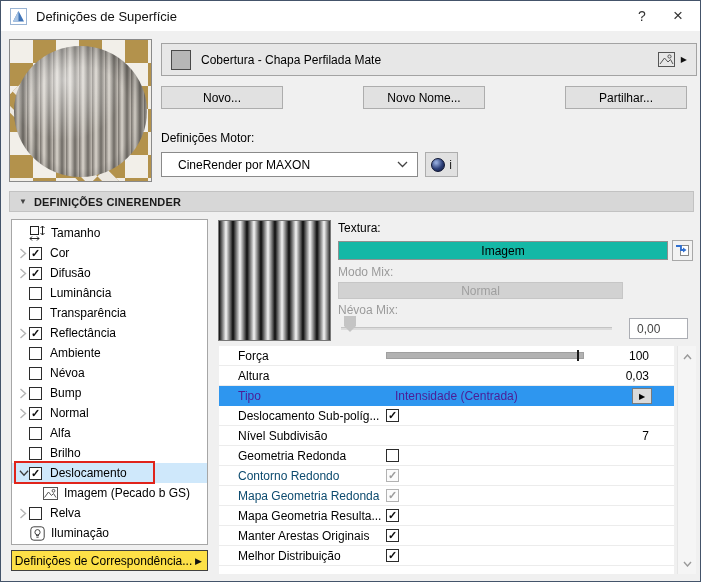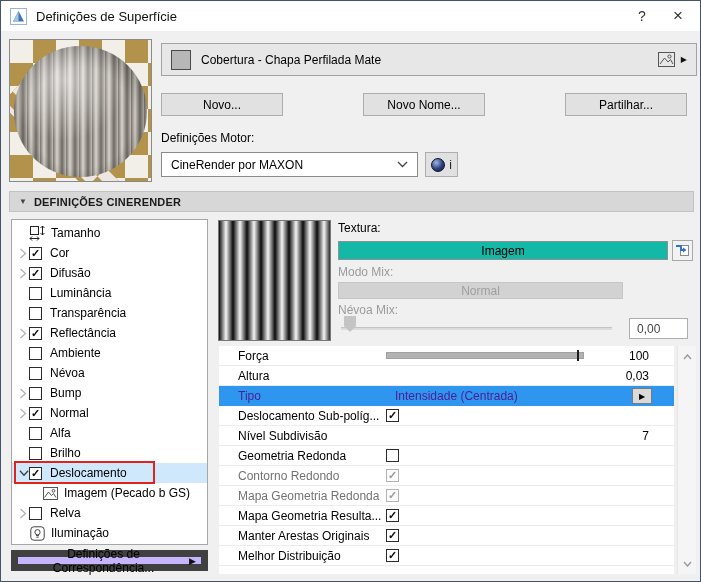--- a/index.html
+++ b/index.html
@@ -28,26 +28,26 @@
       repeating-linear-gradient(90deg,#77726c 0px,#d8d3cb 4px,#6e6a64 9px,#c2bcb4 13px);}
 
   
   .name-field{position:absolute;left:160px;top:42px;width:536px;height:33px;background:#e7e7e7;border:1px solid #a3a3a3;display:flex;align-items:center;cursor:default;}
   .swatch{width:20px;height:20px;margin-left:9px;background:#b7b7b7;border:1px solid #4a4a4a;flex:0 0 auto;}
   .mat-name{margin-left:10px;font-size:12px;color:#000;flex:1 1 auto;}
   .pic-ico{width:17px;height:15px;margin-right:6px;flex:0 0 auto;}
   .name-arrow{margin-right:9px;font-size:8px;color:#111;flex:0 0 auto;}
 
   
-  .btn-row{position:absolute;left:160px;top:92px;width:526px;height:32px;display:flex;justify-content:space-between;}
+  .btn-row{position:absolute;left:160px;top:85px;width:526px;height:32px;display:flex;justify-content:space-between;}
   .btn{width:122px;height:23px;background:#e1e1e1;border:1px solid #adadad;font-size:12px;color:#000;display:flex;align-items:center;justify-content:center;font-family:"Liberation Sans",sans-serif;}
 
   .engine-label{position:absolute;left:160px;top:130px;font-size:12px;color:#000;}
   .dropdown{position:absolute;left:160px;top:151px;width:257px;height:25px;background:#fff;border:1px solid #8a8a8a;display:flex;align-items:center;}
-  .dropdown .dd-text{margin-left:9px;font-size:12px;color:#000;flex:1;}
+  .dropdown .dd-text{margin-left:16px;font-size:12px;color:#000;flex:1;}
   .dropdown .dd-chev{margin-right:9px;}
   .c4d-btn{position:absolute;left:424px;top:151px;width:33px;height:25px;background:#e1e1e1;border:1px solid #adadad;display:flex;align-items:center;justify-content:center;gap:4px;}
   .c4d-ball{width:14px;height:14px;border-radius:50%;background:radial-gradient(circle at 35% 30%,#8fa6d8 8%,#2c3f78 55%,#10193c 100%);border:1px solid #0c1330;}
   .c4d-i{font-size:12px;color:#222;}
 
   
   .section-header{position:absolute;left:8px;top:190px;width:685px;height:21px;background:#d7d7d7;border:1px solid #c2c2c2;display:flex;align-items:center;cursor:default;}
   .sec-tri{margin:0 7px 0 9px;font-size:8px;color:#444;}
   .sec-title{font-size:11px;font-weight:bold;color:#1a1a1a;letter-spacing:.2px;}
 
@@ -56,21 +56,21 @@
   .tree-item{position:relative;height:20px;display:flex;align-items:center;font-size:12px;color:#000;}
   .tree-item.selected{background:#cfe8fb;}
   .tree-item .expander{width:17px;padding-left:7px;display:flex;align-items:center;flex:0 0 auto;}
   .tree-item.child{padding-left:30px;}
   .checkbox{width:13px;height:13px;border:1px solid #2b2b2b;background:#fff;font-size:11px;line-height:11px;text-align:center;font-weight:bold;color:#0d0d0d;flex:0 0 auto;}
   .tree-item .checkbox{margin-right:8px;}
   .tree-icon{width:16px;height:16px;margin-right:6px;display:flex;align-items:center;justify-content:center;flex:0 0 auto;}
   .tree-label{white-space:nowrap;}
   .red-box{position:absolute;left:2px;top:241px;width:141px;height:23px;border:2px solid #e0241b;pointer-events:none;}
 
-  .footer-btn{position:absolute;left:10px;top:549px;width:197px;height:21px;background:#c4b5fd;border:7px solid #404040;display:flex;align-items:center;font-size:12px;color:#000;}
+  .footer-btn{position:absolute;left:10px;top:549px;width:197px;height:21px;background:#fde047;border:1px solid #404040;display:flex;align-items:center;font-size:12px;color:#000;}
   .footer-btn .fb-label{flex:1;text-align:center;}
   .footer-btn .fb-arrow{font-size:9px;color:#111;margin-right:5px;}
 
   
   .tex-box{position:absolute;left:217px;top:219px;width:113px;height:121px;border:1px solid #787878;
     background:repeating-linear-gradient(90deg,#0b0b0b 0px,#f5f5f5 7px,#0b0b0b 14px);}
   .lbl{position:absolute;font-size:12px;color:#000;}
   .lbl.dim{color:#9b9b9b;}
   .imagem-btn{position:absolute;left:337px;top:240px;width:330px;height:19px;background:#14b8a6;border:1px solid #909090;font-size:12px;color:#000;display:flex;align-items:center;justify-content:center;}
   .load-btn{position:absolute;left:671px;top:239px;width:21px;height:21px;background:#f2f2f2;border:1px solid #a8a8a8;display:flex;align-items:center;justify-content:center;}
@@ -78,21 +78,21 @@
   .mix-track{position:absolute;left:340px;top:326px;width:271px;height:3px;background:#dcdcdc;border-top:1px solid #c4c4c4;}
   .mix-handle{position:absolute;left:343px;top:315px;width:12px;height:16px;background:#c4c4c4;clip-path:polygon(0 0,100% 0,100% 62%,50% 100%,0 62%);}
   .value-box{position:absolute;left:628px;top:317px;width:59px;height:21px;background:#fff;border:1px solid #abadb3;font-size:12px;color:#444;display:flex;align-items:center;padding-left:7px;}
 
   
   .prop-table{position:absolute;left:218px;top:345px;width:455px;height:228px;background:#fff;}
   .prop-row{position:relative;height:20px;border-bottom:1px solid #ececec;background:#fff;font-size:12px;}
   .prop-row.selected{background:#2e96ef;border-bottom-color:#2e96ef;}
   .prop-label{position:absolute;left:19px;top:3px;color:#000;white-space:nowrap;}
   .prop-row.selected .prop-label,.prop-row.selected .ctl-text{color:#4c1d95;}
-  .prop-row.disabled .prop-label{color:#737373;}
+  .prop-row.disabled .prop-label{color:#0c4a6e;}
   .ctl-text{position:absolute;left:167px;top:3px;color:#000;margin-left:9px;}
   .prop-value{position:absolute;right:25px;top:3px;color:#000;}
   .prop-row .checkbox{position:absolute;left:167px;top:3px;}
   .prop-row.disabled .checkbox{border-color:#b2b2b2;color:#9c9c9c;background:#fbfbfb;}
   .row-slider{position:absolute;left:167px;top:6px;width:198px;height:7px;background:#b2b2b2;border:1px solid #a0a0a0;}
   .row-slider .tick{position:absolute;top:-3px;width:2px;height:11px;background:#1c1c1c;}
   .popup-btn{position:absolute;right:22px;top:2px;width:20px;height:16px;background:#dadada;border:1px solid #7a7a7a;display:flex;align-items:center;justify-content:center;font-size:8px;color:#000;}
 
   
   .scrollbar{position:absolute;left:676px;top:345px;width:19px;height:228px;background:#f5f5f5;border-left:1px solid #e6e6e6;}

